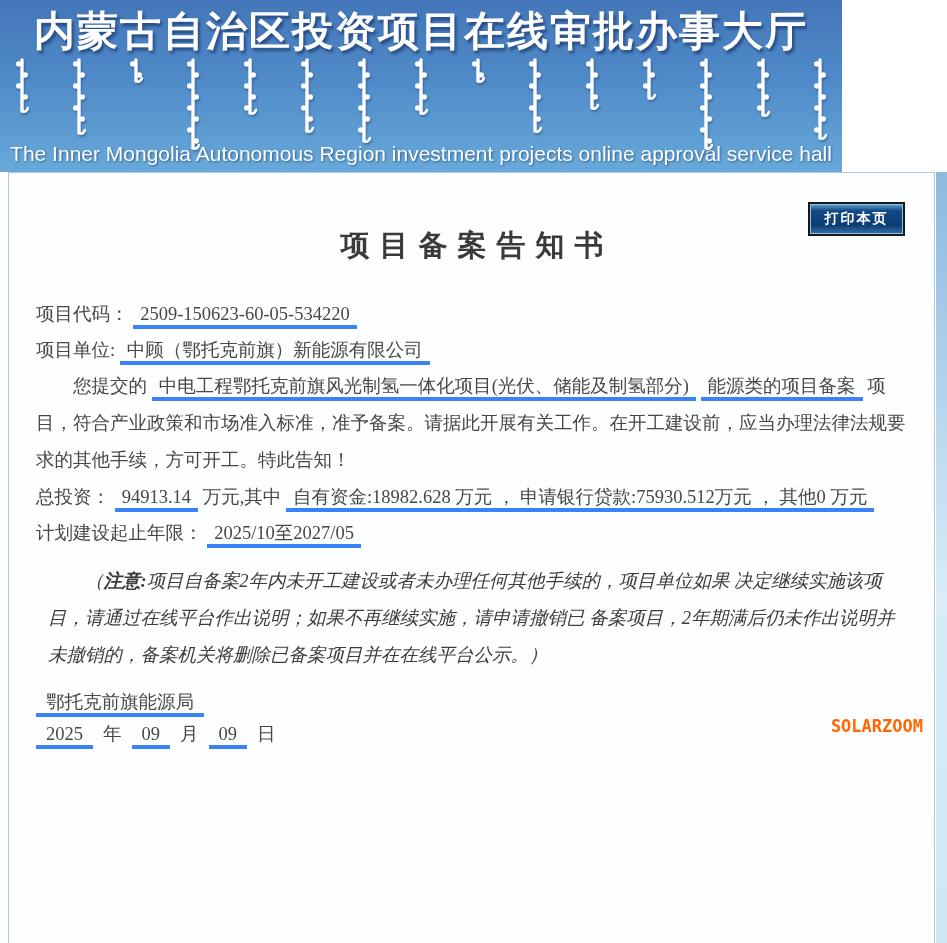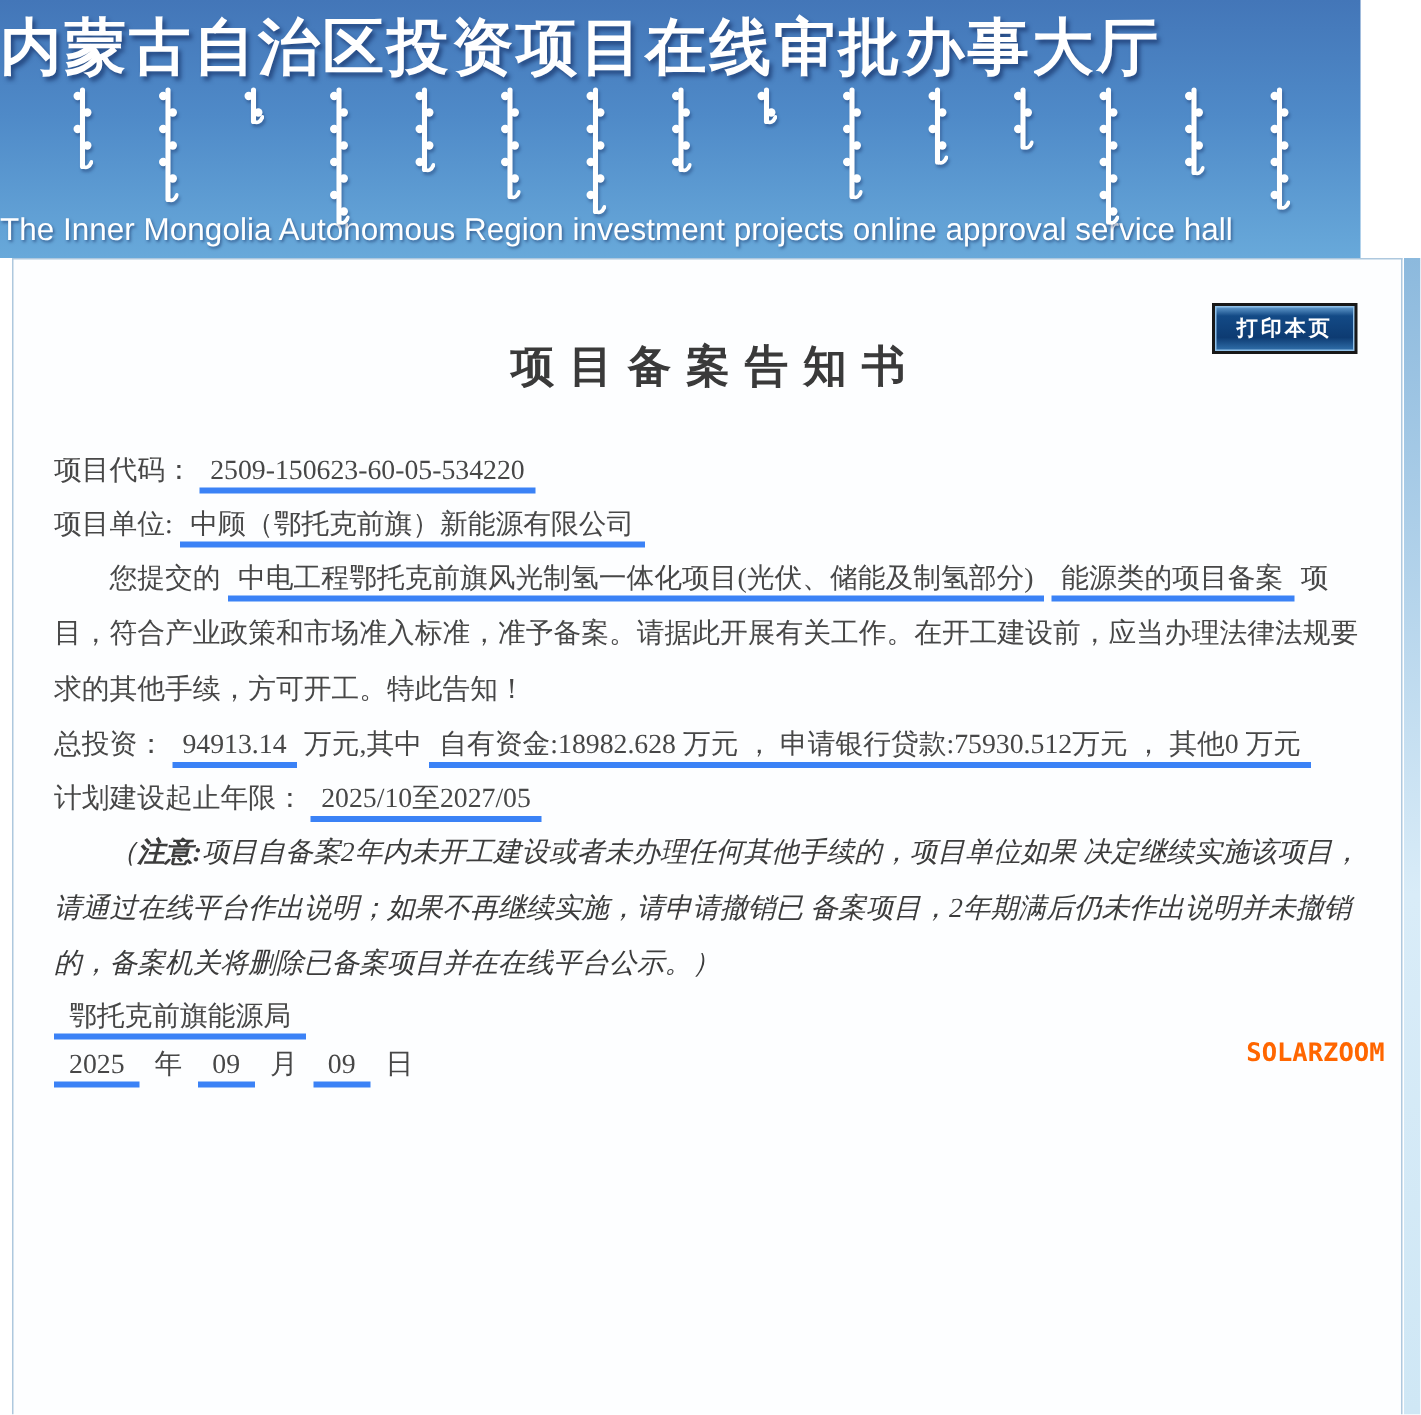--- a/index.html
+++ b/index.html
@@ -8,22 +8,23 @@
     width: 947px; height: 943px;
     background: #ffffff;
     font-family: "Liberation Serif", "DejaVu Serif", serif;
     position: relative;
     overflow: hidden;
     color: #474747;
   }
 
   
   .banner {
-    position: absolute; left:0; top:0; width:907px; height:172px;
+    position: absolute; left:0; top:0; width:842px; height:172px;
     background: linear-gradient(180deg, #4376b8 0%, #4f8ac8 45%, #68a9da 100%);
+    text-align: center;
     overflow: hidden;
   }
   .banner h1 {
     margin: 0; padding-top: 6px;
     font-size: 41px; line-height: 50px;
     font-weight: bold; color: #ffffff;
     letter-spacing: 2px;
     text-shadow: 2px 3px 3px rgba(10,30,80,.55);
   }
   .mongolian {
@@ -69,21 +70,21 @@
     color: #3a3a3a; letter-spacing: 10px; padding-left: 10px;
   }
   .row  { line-height: 36px; }
   .row.first { margin-top: 34px; }
   .para { margin: 0; line-height: 37px; text-indent: 2em; }
   .u {
     border-bottom: 4px solid #3b82f6;
     padding: 0 7px 1px;
   }
   .note {
-    margin: 0; line-height: 37px; text-indent: 2em;
+    margin: 12px; line-height: 37px; text-indent: 2em;
     font-style: italic; color: #3c3c3c;
   }
   .note b { font-style: italic; }
   .sign {
     line-height: 32px; padding-right: 0;
     position: relative;
   }
   .sign .u { padding: 0 10px 1px; }
   .date-sep { display: inline-block; margin: 0 10px; }
   .watermark {

